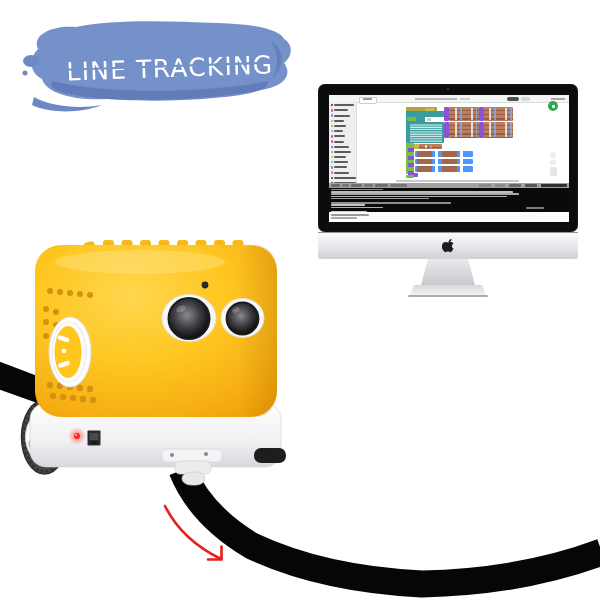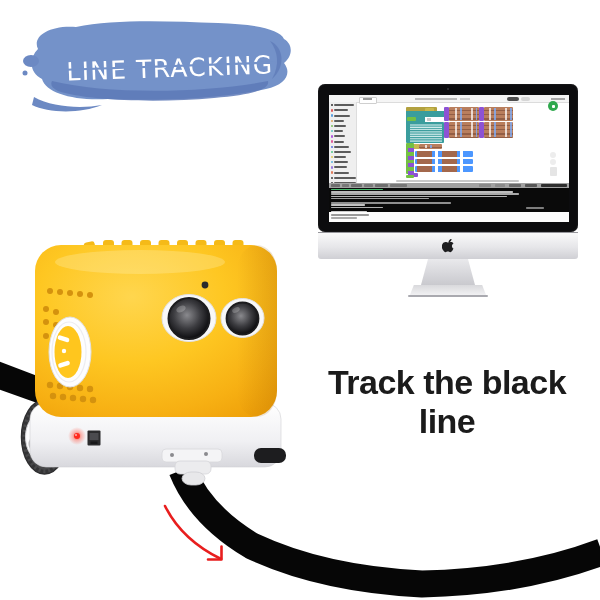--- a/index.html
+++ b/index.html
@@ -361,15 +361,14 @@
     <rect x="175" y="461" width="36" height="13" rx="5" fill="#ececee" stroke="#d5d5d9" stroke-width="0.8"></rect>
     <rect x="182" y="472" width="23" height="13" rx="9" fill="#e8e8ea" stroke="#cfcfd3" stroke-width="0.8"></rect>
   </g>
 
   <g fill="none" stroke="#e81e1e" stroke-width="2.6" stroke-linecap="round" stroke-linejoin="round">
     <path d="M 165 506 Q 182 540 221 559"></path>
     <path d="M 221.5 546.5 L 221.5 559.5 L 208 559.5"></path>
   </g>
 </svg>
 
-<div id="caption">Track the black line</div>
 
 </div>
 
 </body></html>

